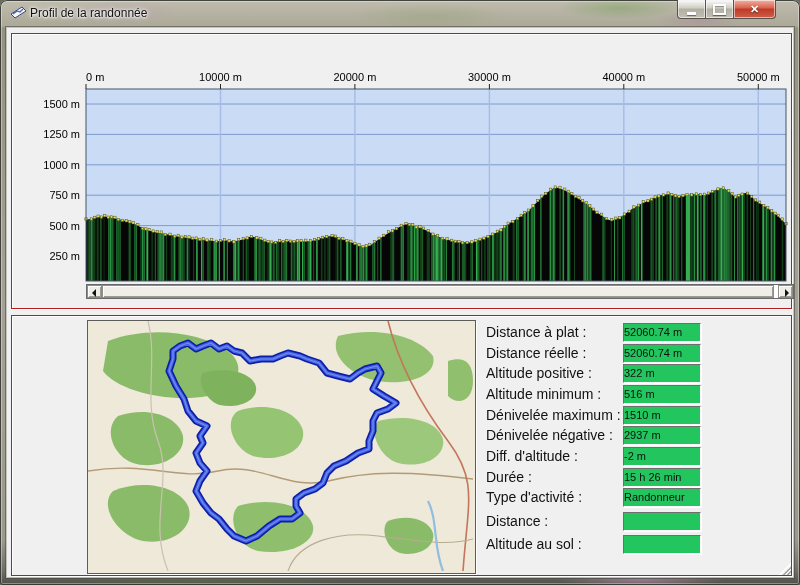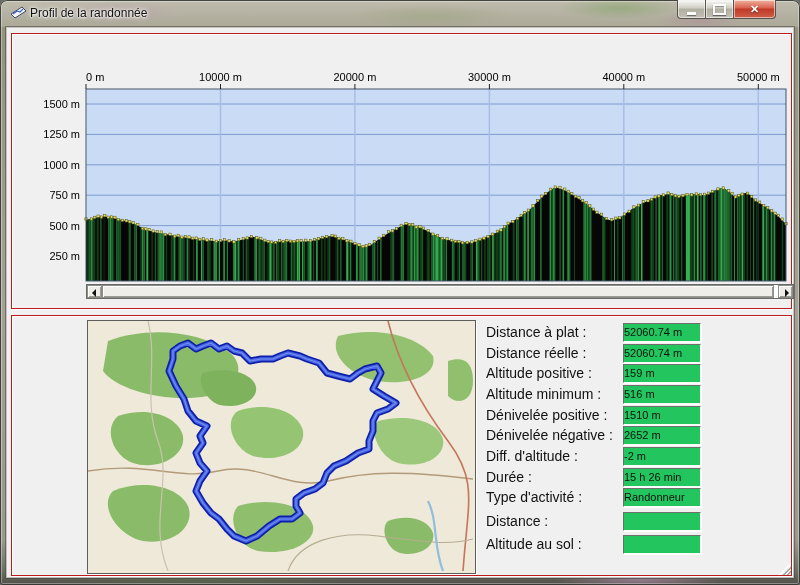--- a/index.html
+++ b/index.html
@@ -580,33 +580,33 @@
     <div class="info-row" style="top:295px">
       <span class="info-label">Distance à plat :</span>
       <div class="value-box">52060.74 m</div>
     </div>
     <div class="info-row" style="top:316px">
       <span class="info-label">Distance réelle :</span>
       <div class="value-box">52060.74 m</div>
     </div>
     <div class="info-row" style="top:336px">
       <span class="info-label">Altitude positive :</span>
-      <div class="value-box">159 m</div>
+      <div class="value-box">322 m</div>
     </div>
     <div class="info-row" style="top:357px">
       <span class="info-label">Altitude minimum :</span>
       <div class="value-box">516 m</div>
     </div>
     <div class="info-row" style="top:378px">
-      <span class="info-label">Dénivelée positive :</span>
+      <span class="info-label">Dénivelée maximum :</span>
       <div class="value-box">1510 m</div>
     </div>
     <div class="info-row" style="top:398px">
       <span class="info-label">Dénivelée négative :</span>
-      <div class="value-box">2652 m</div>
+      <div class="value-box">2937 m</div>
     </div>
     <div class="info-row" style="top:419px">
       <span class="info-label">Diff. d'altitude :</span>
       <div class="value-box">-2 m</div>
     </div>
     <div class="info-row" style="top:440px">
       <span class="info-label">Durée :</span>
       <div class="value-box">15 h 26 min</div>
     </div>
     <div class="info-row" style="top:460px">

